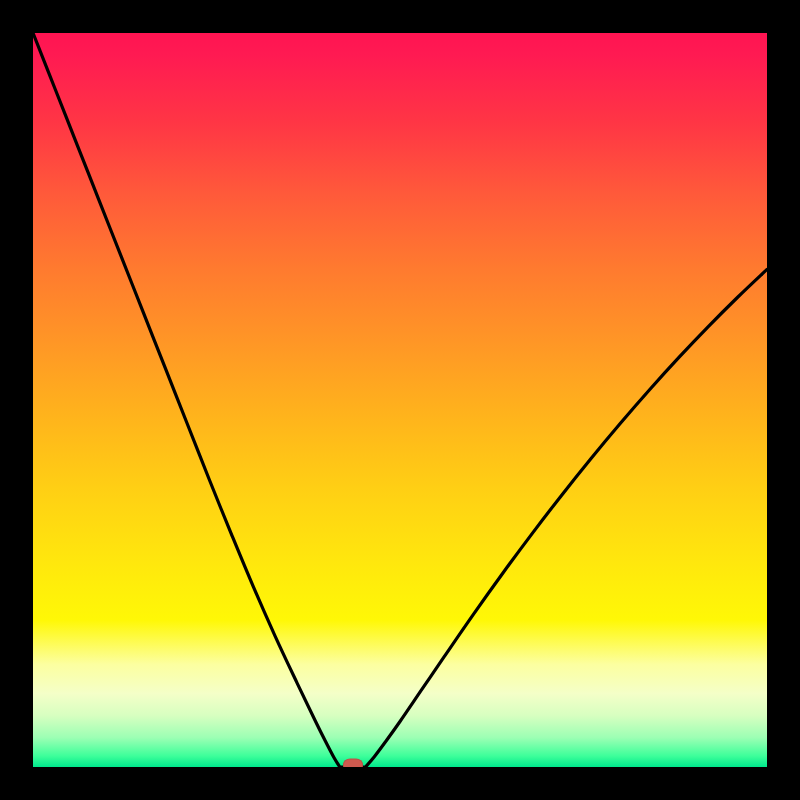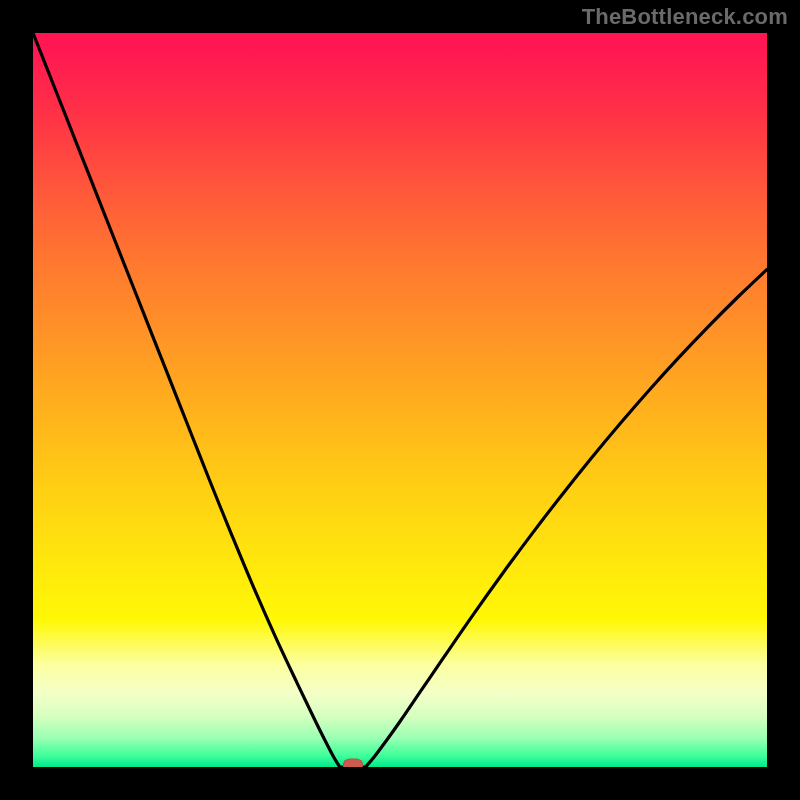--- a/index.html
+++ b/index.html
@@ -69,21 +69,20 @@
     border-radius: 7px / 6px;
     background: #ce5a4f;
     box-shadow: 0 0 0 1px rgba(0,0,0,0.1) inset;
     transform: translate(-50%, -50%);
   }
 </style>
 </head>
 <body>
 
 <div class="outer">
-  <div class="watermark">TheBottleneck.com</div>
 
   <div class="plot">
     <div class="gradient-bg"></div>
     <svg class="curve" viewBox="0 0 734 734" preserveAspectRatio="none">
       <path id="curve-path" fill="none" stroke="#000" stroke-width="3.2" stroke-linecap="round" stroke-linejoin="round" d="M 0.00 0.00 C 3.96 10.04, 14.09 35.70, 22.02 55.78 C 29.95 75.87, 36.11 91.49, 44.04 111.57 C 51.97 131.65, 58.13 147.27, 66.06 167.35 C 73.99 187.43, 80.15 203.05, 88.08 223.14 C 96.01 243.22, 102.17 258.84, 110.10 278.92 C 118.03 299.00, 124.19 314.62, 132.12 334.70 C 140.05 354.79, 146.21 370.41, 154.14 390.49 C 162.07 410.57, 168.23 426.45, 176.16 446.27 C 184.09 466.09, 190.25 481.30, 198.18 500.59 C 206.11 519.88, 212.27 534.94, 220.20 553.44 C 228.13 571.93, 234.29 585.91, 242.22 603.35 C 250.15 620.79, 256.97 635.00, 264.24 650.32 C 271.51 665.65, 277.31 677.66, 282.59 688.49 C 287.87 699.33, 290.30 704.04, 293.60 710.51 C 296.90 716.99, 298.56 720.23, 300.94 724.46 C 303.32 728.69, 305.76 732.28, 306.81 734.00 C 307.87 735.72, 305.89 734.00, 306.81 734.00 C 307.74 734.00, 309.70 734.00, 311.95 734.00 C 314.20 734.00, 316.65 734.00, 319.29 734.00 C 321.93 734.00, 324.25 734.00, 326.63 734.00 C 329.01 734.00, 331.45 734.00, 332.50 734.00 C 333.56 734.00, 330.92 735.85, 332.50 734.00 C 334.09 732.15, 337.74 728.22, 341.31 723.72 C 344.88 719.23, 347.70 715.39, 352.32 709.04 C 356.94 702.70, 360.39 698.00, 367.00 688.49 C 373.61 678.98, 381.09 667.82, 389.02 656.20 C 396.95 644.57, 401.79 637.38, 411.04 623.90 C 420.29 610.42, 429.83 596.39, 440.40 581.33 C 450.97 566.27, 459.19 554.76, 469.76 540.22 C 480.33 525.69, 488.55 514.59, 499.12 500.59 C 509.69 486.58, 517.91 475.90, 528.48 462.42 C 539.05 448.94, 547.27 438.67, 557.84 425.72 C 568.41 412.77, 576.63 402.91, 587.20 390.49 C 597.77 378.07, 605.99 368.61, 616.56 356.72 C 627.13 344.83, 635.35 335.79, 645.92 324.43 C 656.49 313.07, 664.71 304.43, 675.28 293.60 C 685.85 282.77, 694.07 274.55, 704.64 264.24 C 715.21 253.93, 728.72 241.37, 734.00 236.35"></path>
     </svg>
     <div id="marker-dot" class="dot" style="left: 320.024px; top: 732px; background: rgb(206, 90, 79);"></div>
   </div>
 </div>
 

